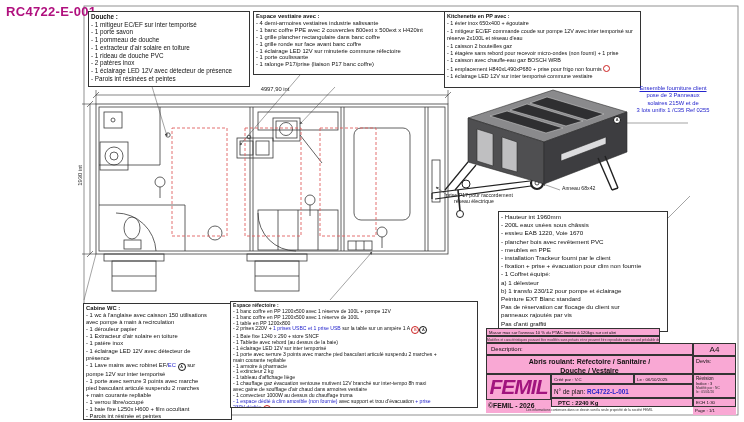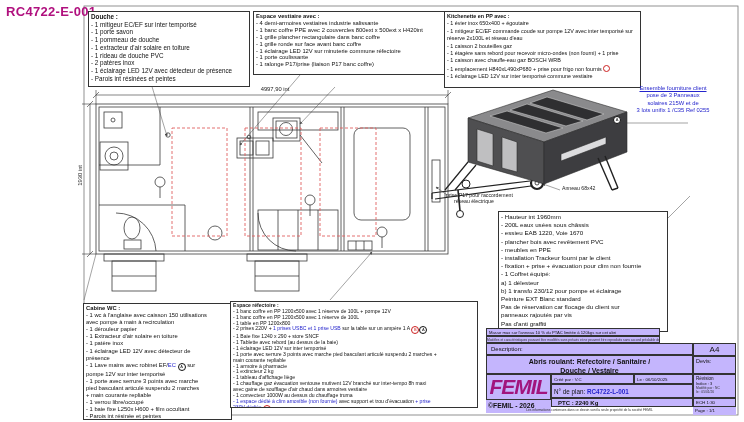--- a/index.html
+++ b/index.html
@@ -9,21 +9,21 @@
   svg{position:absolute;left:0;top:0;}
   .tbox{position:absolute;border:1px solid #333;background:#fff;padding:1px 2px;box-sizing:border-box;overflow:hidden;}
   .bt{font-weight:bold;white-space:nowrap;}
   .ln{white-space:nowrap;}
   .sb{color:#2424CC;}
   .badge{display:inline-block;width:6px;height:6px;line-height:5.5px;border:1px solid #111;border-radius:50%;
          font-size:4px;text-align:center;vertical-align:-1px;background:#fff;}
   .badge.r{border-color:#CC2020;color:#CC2020;}
   .ring{display:inline-block;width:5px;height:5px;border:1.2px solid #CC2020;border-radius:50%;vertical-align:-1px;}
   .lbl{position:absolute;font-size:5.2px;line-height:1.15;color:#222;white-space:nowrap;}
-  .cell{position:absolute;border:0.5px solid #333;box-sizing:border-box;background:#c4b5fd;overflow:hidden;}
+  .cell{position:absolute;border:0.5px solid #333;box-sizing:border-box;background:#f9a8d4;overflow:hidden;}
   .tiny{font-size:3.3px;color:#333;white-space:nowrap;}
   #solar-note{position:absolute;left:604px;top:85px;width:138px;text-align:center;font-size:5.8px;line-height:1.28;}
   #femil-logo{font-style:italic;font-weight:bold;font-size:21px;color:#A1147E;letter-spacing:-1px;line-height:24px;text-align:center;}
 </style>
 </head>
 <body>
 
 <div id="sheet">
 
   <svg width="744" height="422" viewBox="0 0 744 422">

